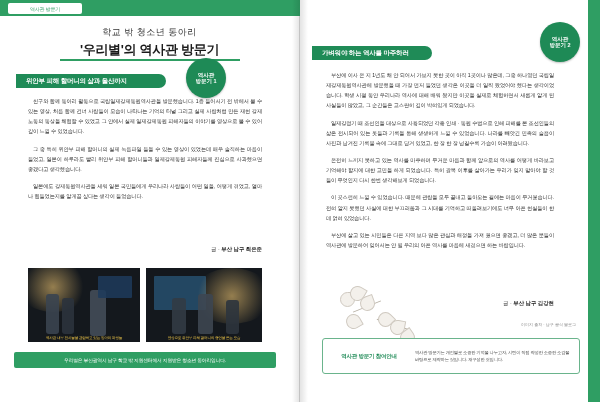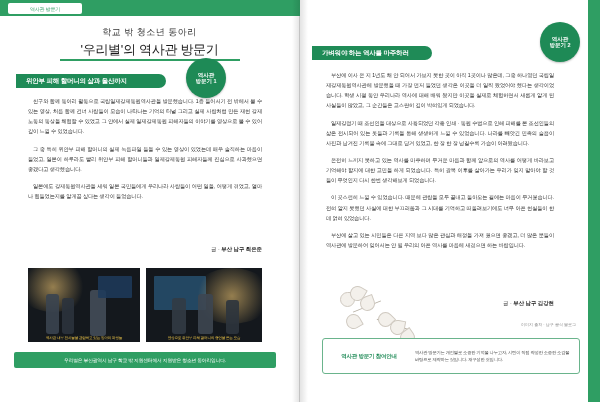--- a/index.html
+++ b/index.html
@@ -45,21 +45,21 @@
     background:#ffffff;
   }
 
   
   .kicker{
     position:absolute;left:0;right:0;top:26px;
     text-align:center;font-size:9px;color:#333;letter-spacing:0.5px;
   }
   .maintitle{
     position:absolute;left:0;right:0;top:41px;
-    text-align:center;font-size:13px;font-weight:normal;color:#1a1a1a;
+    text-align:center;font-size:13px;font-weight:bold;color:#1a1a1a;
     letter-spacing:-0.3px;
   }
   .title-underline{
     position:absolute;left:60px;width:180px;top:59px;height:2px;
     background:#2f9e63;
   }
 
   
   .banner{
     position:absolute;height:14px;border-radius:0 7px 7px 0;

